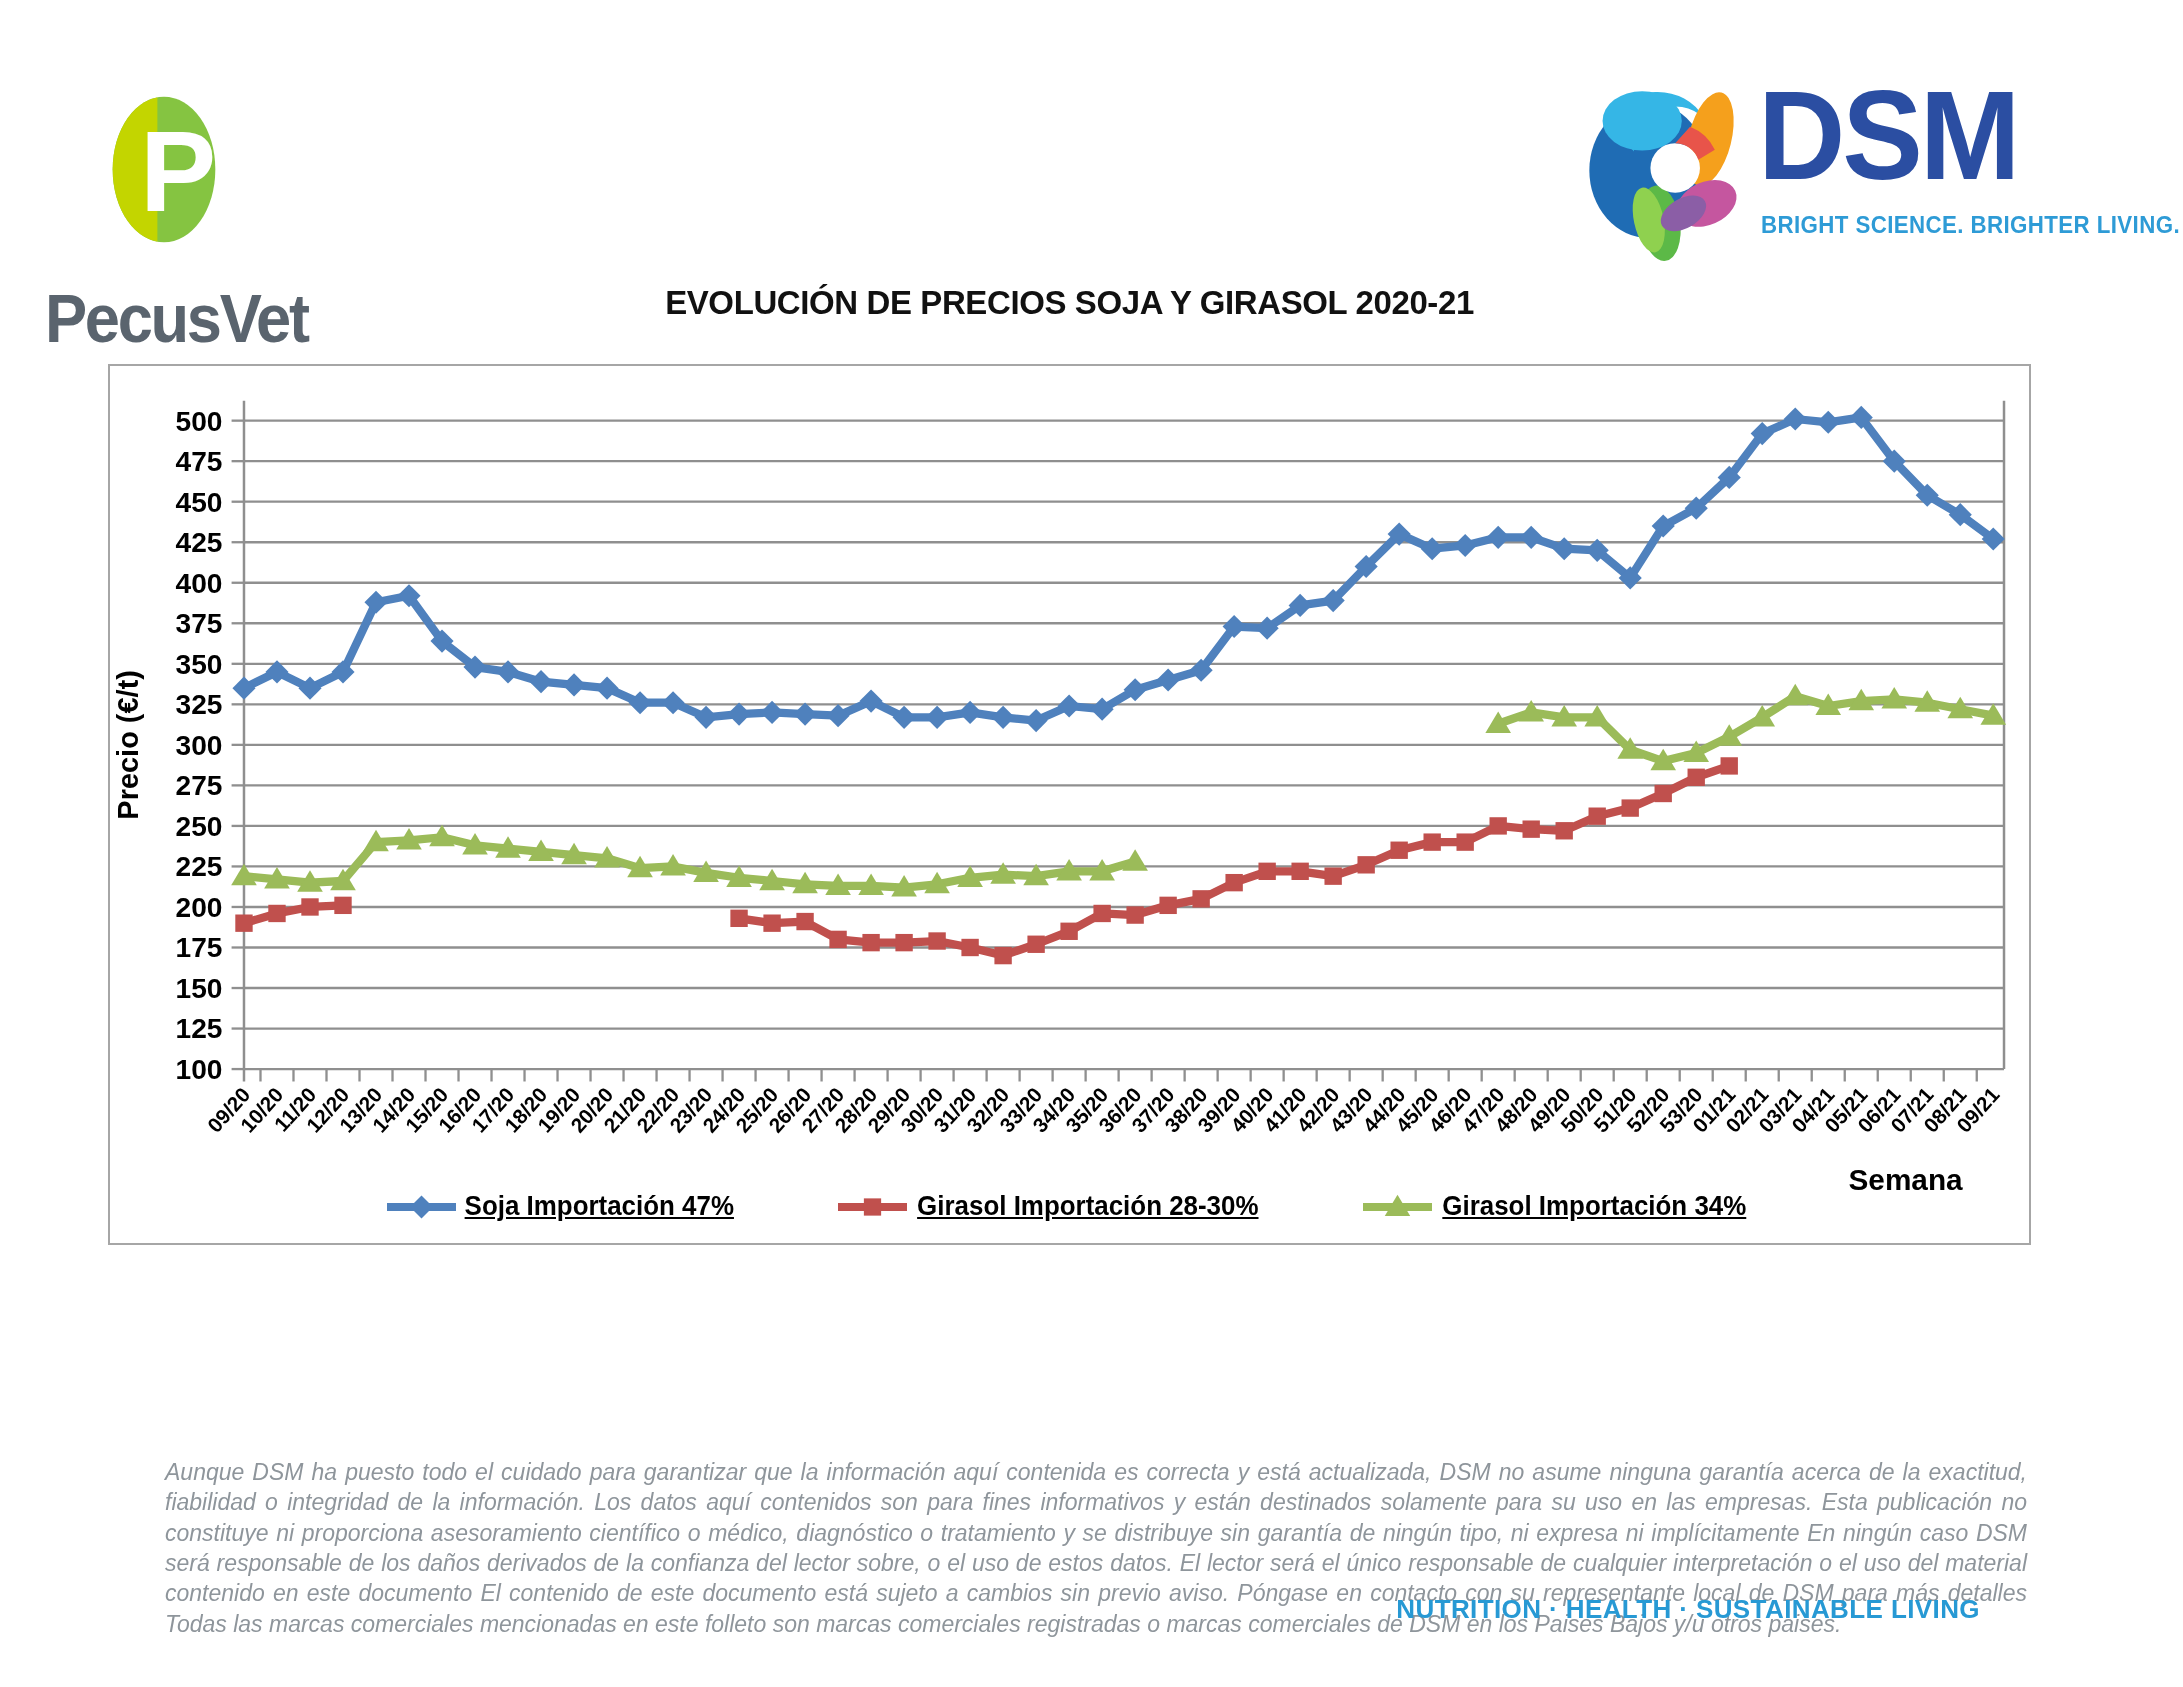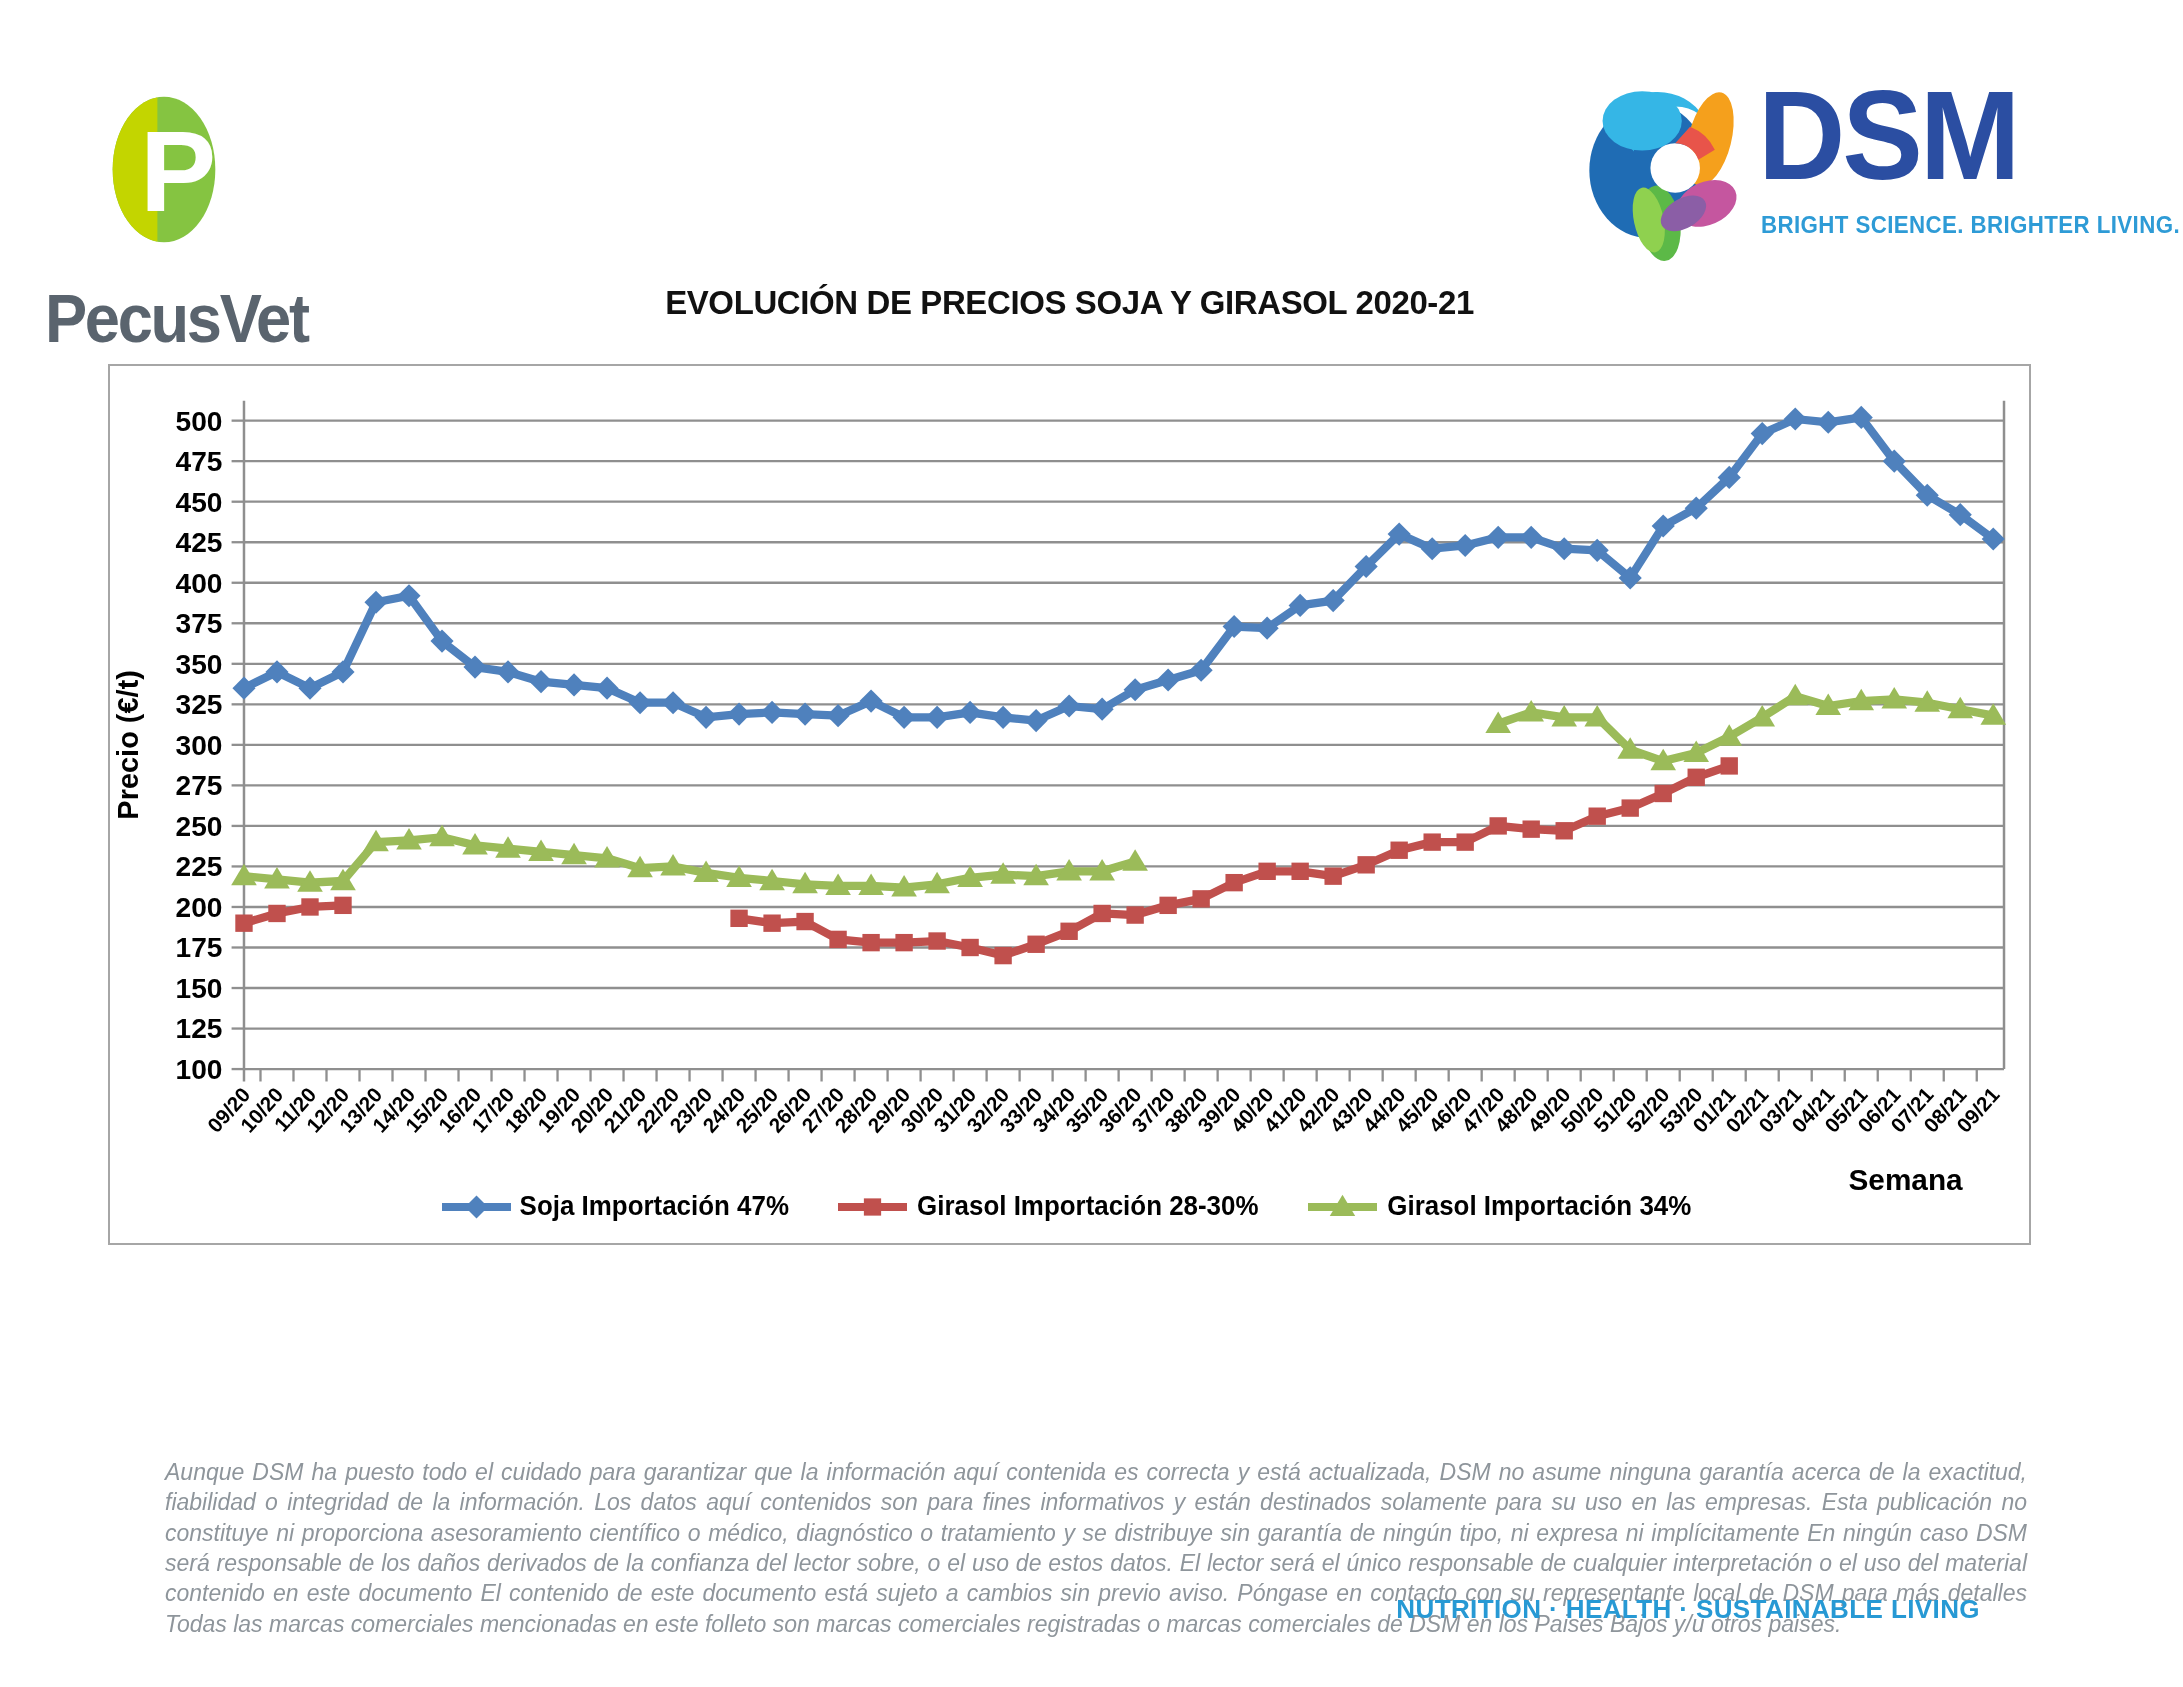--- a/index.html
+++ b/index.html
@@ -34,21 +34,21 @@
     position:absolute;left:108px;top:364px;width:1923px;height:881px;
     border:2.5px solid #a6a6a6;background:#fff;box-sizing:border-box;
   }
   .chart-box svg.plot{position:absolute;left:0;top:0;}
   .ylab{font-size:34px;font-weight:bold;fill:#000;}
   .xlab{font-size:25px;font-weight:bold;fill:#000;}
   .ytitle{font-size:35px;font-weight:bold;fill:#000;}
   .xtitle{font-size:36px;font-weight:bold;fill:#000;}
   .legend{
     position:absolute;left:0;top:825px;width:100%;display:flex;justify-content:center;
-    align-items:flex-start;gap:43px;
+    align-items:flex-start;gap:98px;text-decoration:underline;
   }
   .legend .item{display:flex;align-items:center;gap:3.3px;}
   .legend .item span{font-size:27px;font-weight:bold;color:#000;transform:scaleX(0.96);}
   
   .disclaimer{
     position:absolute;left:165px;top:1457px;width:1862px;
     font-size:23px;font-style:italic;color:#8e959b;line-height:1.32;text-align:justify;
   }
   .footer-tag{
     position:absolute;right:203px;top:1594px;font-size:26px;font-weight:bold;color:#2799d4;

